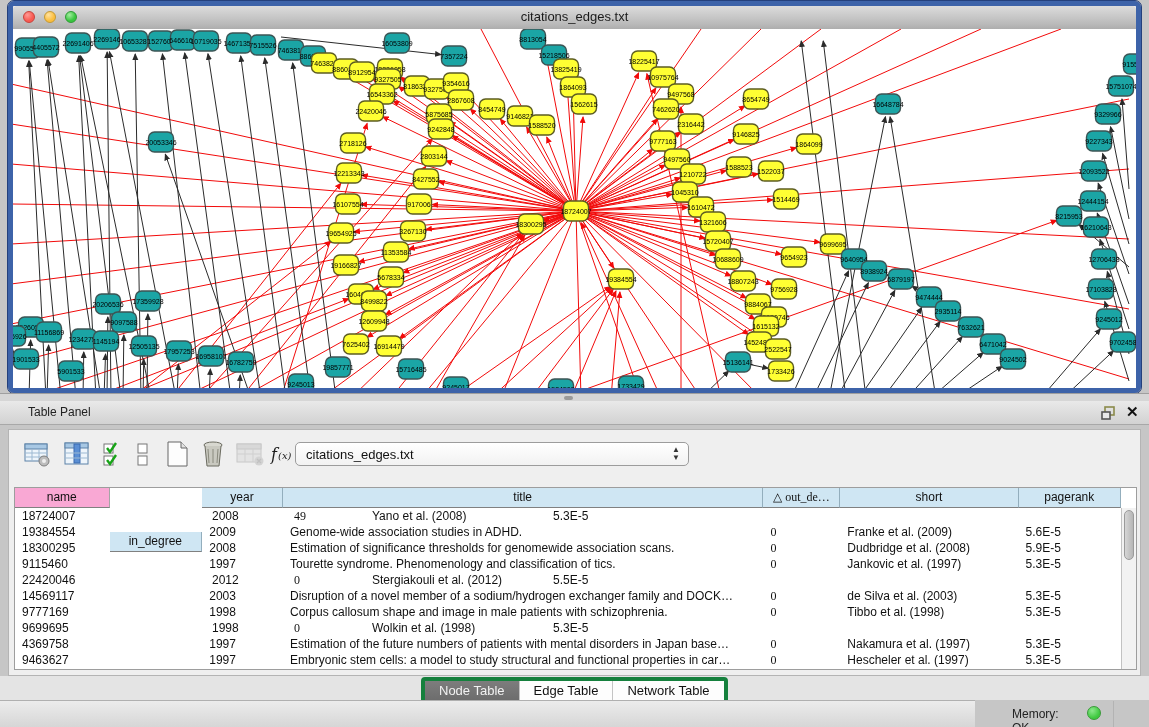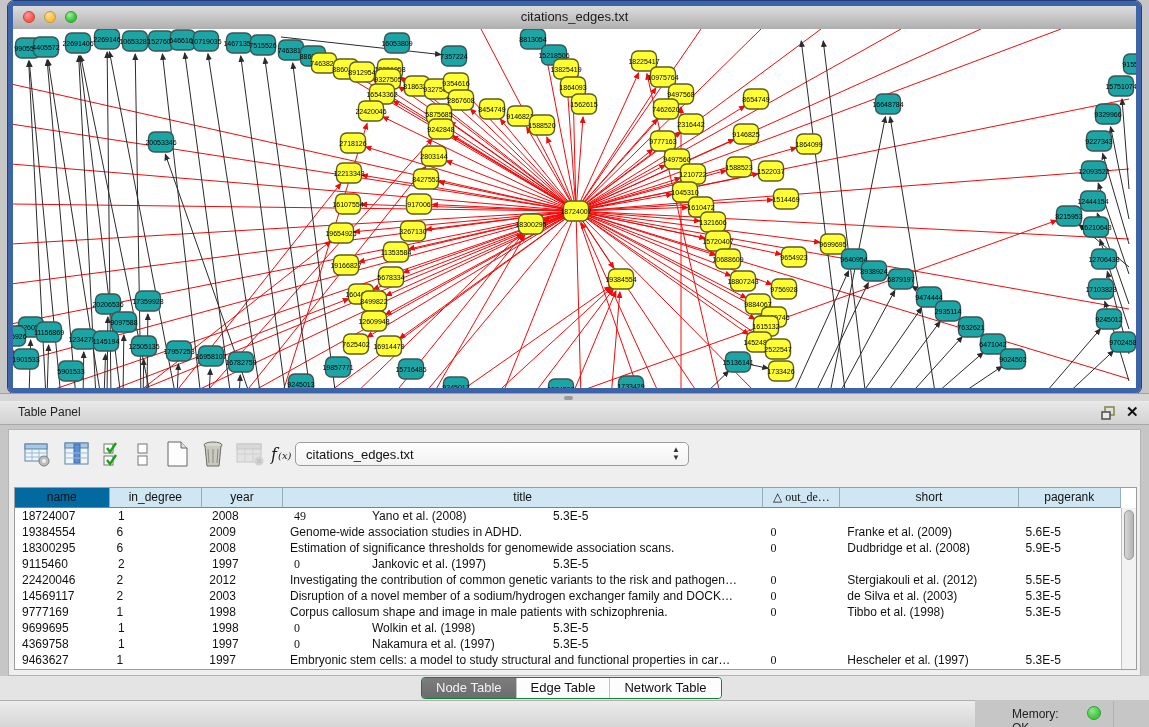--- a/index.html
+++ b/index.html
@@ -19,51 +19,51 @@
   #wintitle{position:absolute;left:0;right:0;top:3px;text-align:center;
             font-size:13px;color:#1b1b1b;}
   #graphwrap{position:absolute;left:0;top:23px;right:0;bottom:0;background:#fff;overflow:hidden;}
   #graphsvg{position:absolute;left:0;top:0;}
   
   #divider{position:absolute;left:0;top:393px;width:1149px;height:8px;background:#d6d6d6;border-top:1px solid #9f9f9f;box-sizing:border-box;}
   #grip{position:absolute;left:564px;top:2px;width:9px;height:4px;background:#9a9a9a;border-radius:2px;}
   
   #tp-header{position:absolute;left:0;top:401px;width:1149px;height:24px;
              background:linear-gradient(#e9e9e9,#d2d2d2);border-bottom:1px solid #a8a8a8;box-sizing:border-box;}
-  #tp-title{position:absolute;left:18px;top:4px;font-size:12px;color:#222;}
+  #tp-title{position:absolute;left:28px;top:4px;font-size:12px;color:#222;}
   #float-ic{position:absolute;left:1101px;top:5px;width:16px;height:14px;}
   #close-ic{position:absolute;left:1126px;top:2px;font-size:15px;font-weight:bold;color:#111;cursor:default;}
   #tp-body{position:absolute;left:8px;top:429px;width:1133px;height:247px;
            background:#efefef;border:1px solid #b4b4b4;box-sizing:border-box;}
   
   #toolbar{position:absolute;left:6px;top:8px;height:36px;width:1110px;}
   .tbtn{position:absolute;top:0;width:32px;height:32px;border:none;background:transparent;padding:2px;}
   .tbtn svg{display:block;}
   #combo{position:absolute;left:280px;top:4px;width:394px;height:24px;background:linear-gradient(#ffffff,#f2f2f2);
          border:1px solid #9c9c9c;border-radius:5px;box-sizing:border-box;}
   #combo-label{position:absolute;left:10px;top:4px;font-size:13px;color:#111;}
   #combo-arrows{position:absolute;right:8px;top:3px;font-size:8px;line-height:8px;color:#333;text-align:center;}
   
   #tablebox{position:absolute;left:5px;top:57px;width:1123px;height:183px;background:#fff;border:1px solid #9d9d9d;box-sizing:border-box;}
   #thead{position:absolute;left:0;top:0;right:15px;height:20px;display:flex;}
   .hcell{height:20px;box-sizing:border-box;border-right:1px solid #93aebd;border-bottom:1px solid #808080;
          background:#cfe6f3;font-size:12px;color:#111;text-align:center;line-height:19px;
          overflow:hidden;white-space:nowrap;}
-  .hcell.gray{background:#0369a1;border-right:1px solid #a5a5a5;}
+  .hcell.gray{background:#f9a8d4;border-right:1px solid #a5a5a5;}
   #tbody{position:absolute;left:0;top:20px;right:15px;bottom:0;overflow:hidden;}
   .trow{display:flex;height:16px;}
   .tcell{font-size:12px;color:#111;line-height:16px;box-sizing:border-box;padding-left:7px;
          overflow:hidden;white-space:nowrap;}
-  .c0{width:96px;} .c1{width:94px;} .c2{width:82px;} .c3{width:488px;} .c4{width:78px;font-family:Liberation Serif, serif;} .c5{width:181px;} .c6{width:104px;}
+  .c0{width:96px;} .c1{width:94px;margin-top:44px;} .c2{width:82px;} .c3{width:488px;} .c4{width:78px;font-family:Liberation Serif, serif;} .c5{width:181px;} .c6{width:104px;}
   #vscroll{position:absolute;right:0;top:20px;width:15px;bottom:0;background:#f2f2f2;border-left:1px solid #c2c2c2;box-sizing:border-box;}
   #vthumb{position:absolute;left:2px;top:2px;width:10px;height:50px;border-radius:5px;
           background:linear-gradient(90deg,#d6d6d6,#b5b5b5);border:1px solid #9a9a9a;box-sizing:border-box;}
   
   #tabs{position:absolute;left:0;top:676px;width:1149px;height:24px;background:#e4e4e4;}
-  #tabbar{position:absolute;left:421px;top:1px;height:20px;display:flex;border:1px solid #15803d;border-radius:4px;overflow:hidden;background:#5eead4;}
+  #tabbar{position:absolute;left:421px;top:1px;height:20px;display:flex;border:4px solid #15803d;border-radius:4px;overflow:hidden;background:#5eead4;}
   .tab{font-size:13px;line-height:20px;padding:0 14px;color:#111;background:#fdfdfd;border-right:1px solid #c4c4c4;}
   .tab:last-child{border-right:none;}
   .tab.active{background:linear-gradient(#7d7d7d,#6c6c6c);color:#f2f2f2;}
   
   #statusbar{position:absolute;left:0;top:700px;width:975px;height:27px;
              background:linear-gradient(#ececec,#d6d6d6);border-top:1px solid #b0b0b0;box-sizing:border-box;}
   #mem-label{position:absolute;left:1012px;top:6px;font-size:12px;color:#222;}
   #mem-dot{position:absolute;left:1087px;top:5px;width:14px;height:14px;border-radius:50%;
            background:radial-gradient(circle at 35% 30%,#8ce88c,#3fc93f 65%);border:1px solid #379a37;box-sizing:border-box;}
   #status-sep{position:absolute;left:1113px;top:0;width:1px;height:27px;background:#b3b3b3;}
@@ -894,29 +894,29 @@
           <div class="tcell c2">2008</div>
           <div class="tcell c3">Estimation of significance thresholds for genomewide association scans.</div>
           <div class="tcell c4">0</div>
           <div class="tcell c5">Dudbridge et al. (2008)</div>
           <div class="tcell c6">5.9E-5</div>
         </div>
         <div class="trow">
           <div class="tcell c0">9115460</div>
           <div class="tcell c1">2</div>
           <div class="tcell c2">1997</div>
+          <div class="tcell c3">Tourette syndrome. Phenomenology and classification of tics.</div>
           <div class="tcell c4">0</div>
           <div class="tcell c5">Jankovic et al. (1997)</div>
           <div class="tcell c6">5.3E-5</div>
         </div>
         <div class="trow">
           <div class="tcell c0">22420046</div>
           <div class="tcell c1">2</div>
           <div class="tcell c2">2012</div>
-          <div class="tcell c3">Investigating the contribution of common genetic variants to the risk and pathogen…</div>
           <div class="tcell c4">0</div>
           <div class="tcell c5">Stergiakouli et al. (2012)</div>
           <div class="tcell c6">5.5E-5</div>
         </div>
         <div class="trow">
           <div class="tcell c0">14569117</div>
           <div class="tcell c1">2</div>
           <div class="tcell c2">2003</div>
           <div class="tcell c3">Disruption of a novel member of a sodium/hydrogen exchanger family and DOCK…</div>
           <div class="tcell c4">0</div>
@@ -937,20 +937,21 @@
           <div class="tcell c1">1</div>
           <div class="tcell c2">1998</div>
           <div class="tcell c4">0</div>
           <div class="tcell c5">Wolkin et al. (1998)</div>
           <div class="tcell c6">5.3E-5</div>
         </div>
         <div class="trow">
           <div class="tcell c0">4369758</div>
           <div class="tcell c1">1</div>
           <div class="tcell c2">1997</div>
+          <div class="tcell c3">Estimation of the future numbers of patients with mental disorders in Japan base…</div>
           <div class="tcell c4">0</div>
           <div class="tcell c5">Nakamura et al. (1997)</div>
           <div class="tcell c6">5.3E-5</div>
         </div>
         <div class="trow">
           <div class="tcell c0">9463627</div>
           <div class="tcell c1">1</div>
           <div class="tcell c2">1997</div>
           <div class="tcell c3">Embryonic stem cells: a model to study structural and functional properties in car…</div>
           <div class="tcell c4">0</div>

